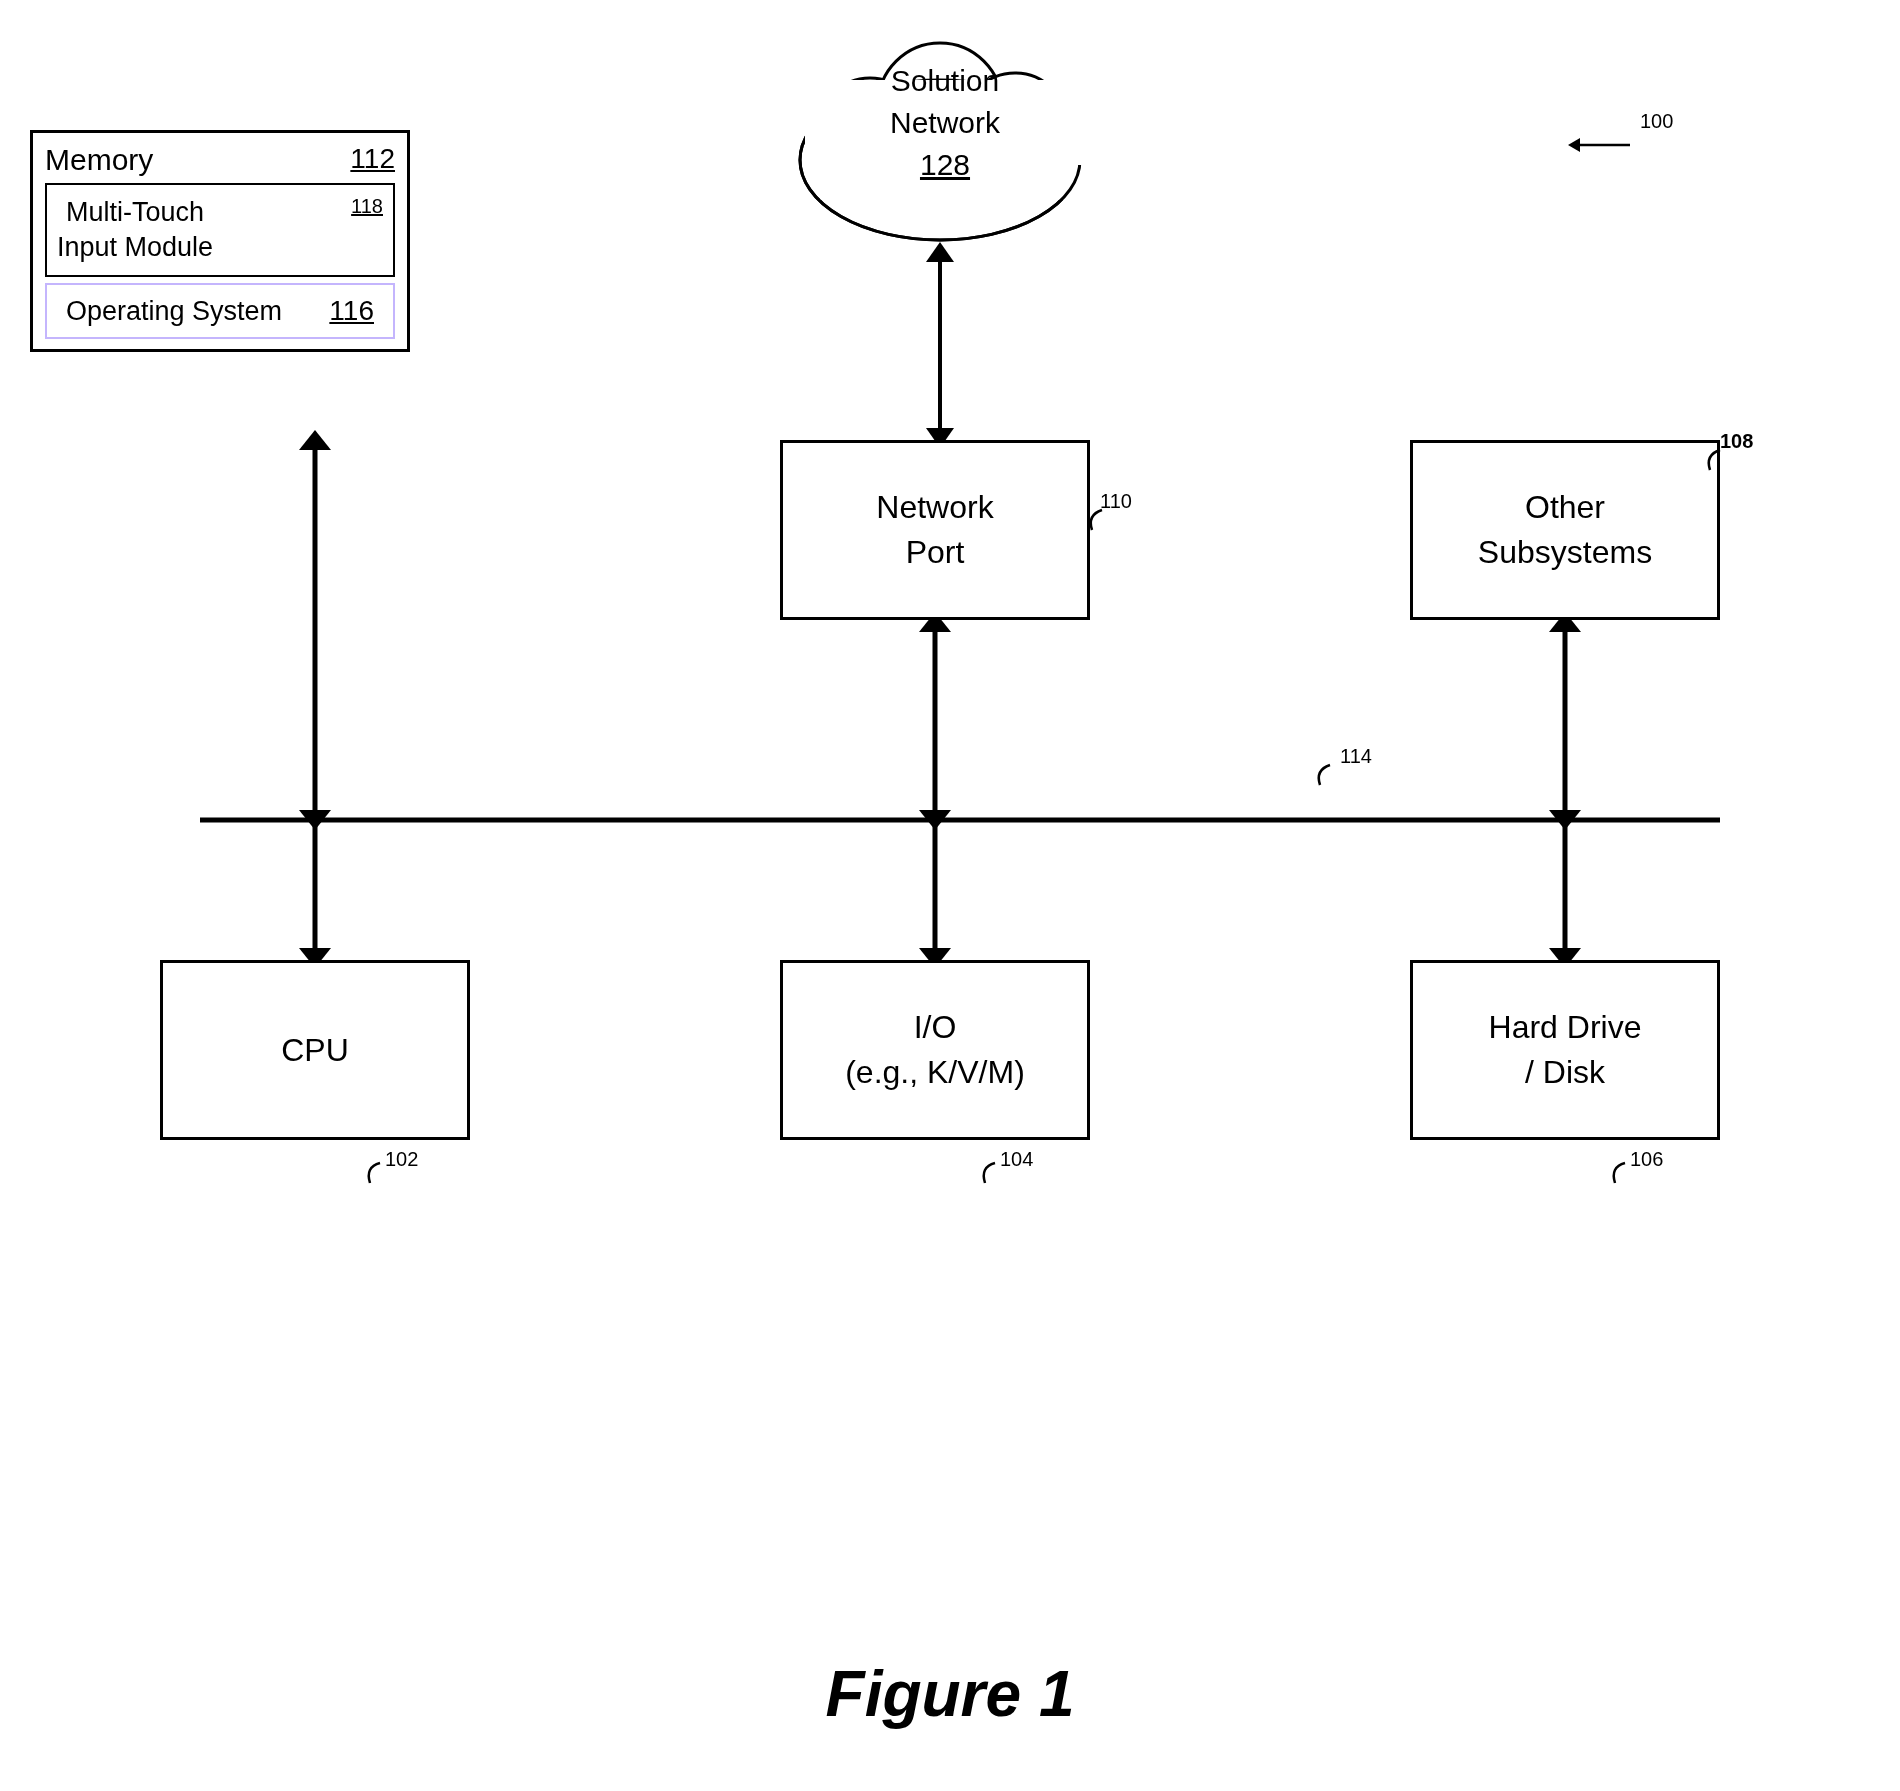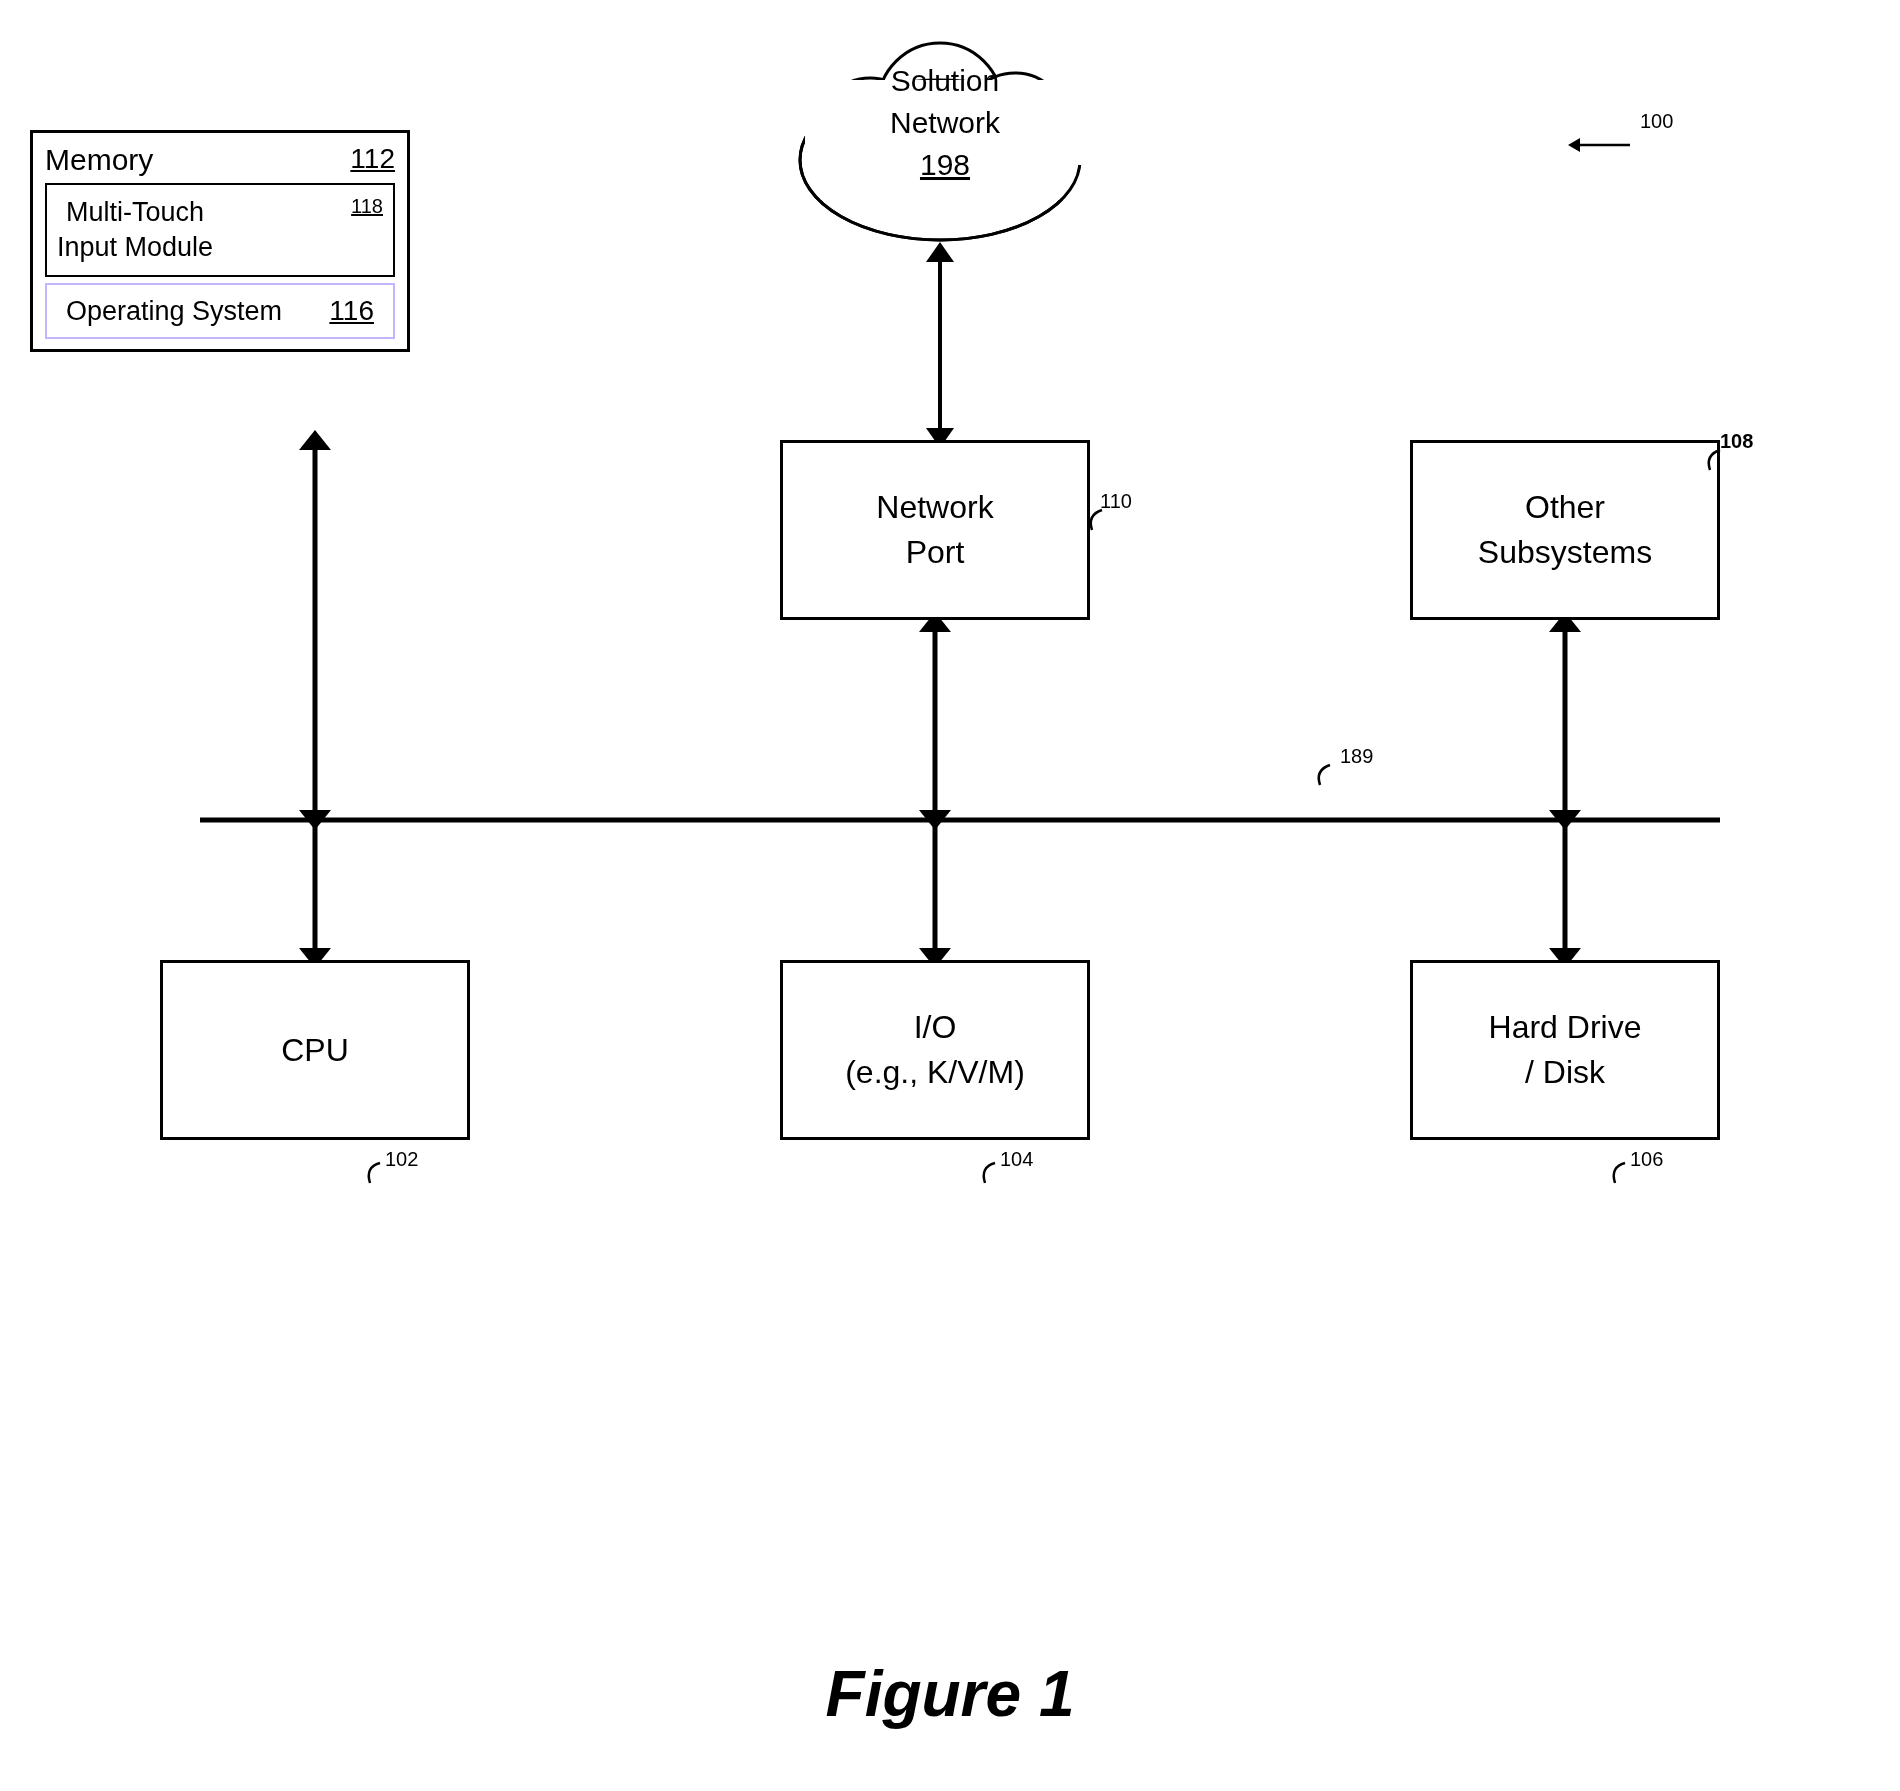--- a/index.html
+++ b/index.html
@@ -284,21 +284,21 @@
   </svg>
 
   <div class="ref-num" style="left:1720px; top:430px;font-weight:bold;">
     <span>108</span>
   </div>
   <svg style="position:absolute;left:1700px;top:440px;width:60px;height:40px;">
     <path d="M 10,30 Q 5,15 20,10" stroke="#000" stroke-width="2.5" fill="none"></path>
   </svg>
 
   <div class="ref-num" style="left:1340px; top:745px;">
-    <span>189</span>
+    <span>114</span>
   </div>
   <svg style="position:absolute;left:1310px;top:755px;width:60px;height:40px;">
     <path d="M 10,30 Q 5,15 20,10" stroke="#000" stroke-width="2.5" fill="none"></path>
   </svg>
 
   <div class="ref-num" style="left:385px; top:1148px;">
     <span>102</span>
   </div>
   <svg style="position:absolute;left:360px;top:1155px;width:60px;height:35px;">
     <path d="M 10,28 Q 5,12 20,8" stroke="#000" stroke-width="2.5" fill="none"></path>
@@ -314,20 +314,20 @@
   <div class="ref-num" style="left:1630px; top:1148px;">
     <span>106</span>
   </div>
   <svg style="position:absolute;left:1605px;top:1155px;width:60px;height:35px;">
     <path d="M 10,28 Q 5,12 20,8" stroke="#000" stroke-width="2.5" fill="none"></path>
   </svg>
 
   <div style="position:absolute;left:800px;top:60px;width:290px;text-align:center;font-size:30px;line-height:1.4;z-index:10;">
     <span>Solution</span><br>
     <span>Network</span><br>
-    <span style="text-decoration:underline;">198</span>
+    <span style="text-decoration:underline;">128</span>
   </div>
 
   <div id="figure-caption">
     <span>Figure 1</span>
   </div>
 
 </div>
 
 </body></html>

